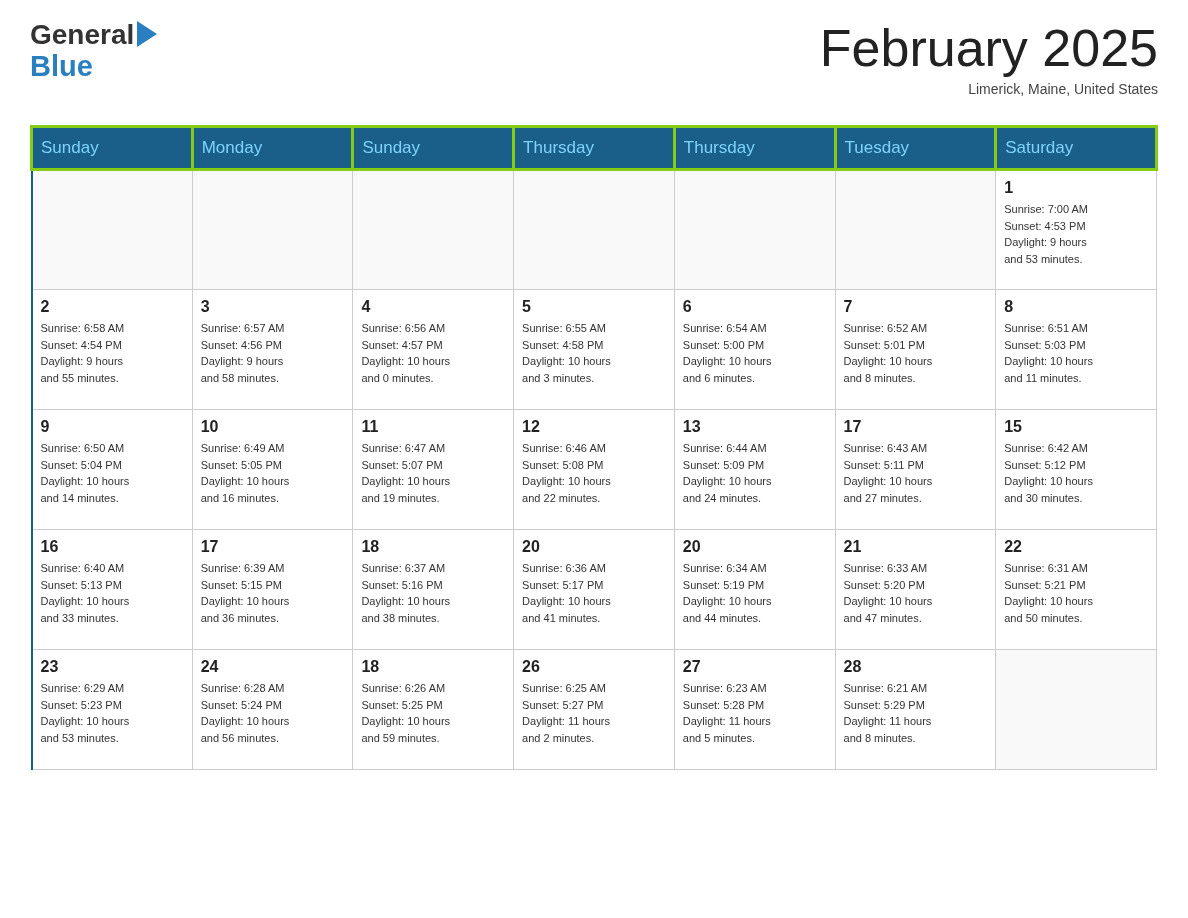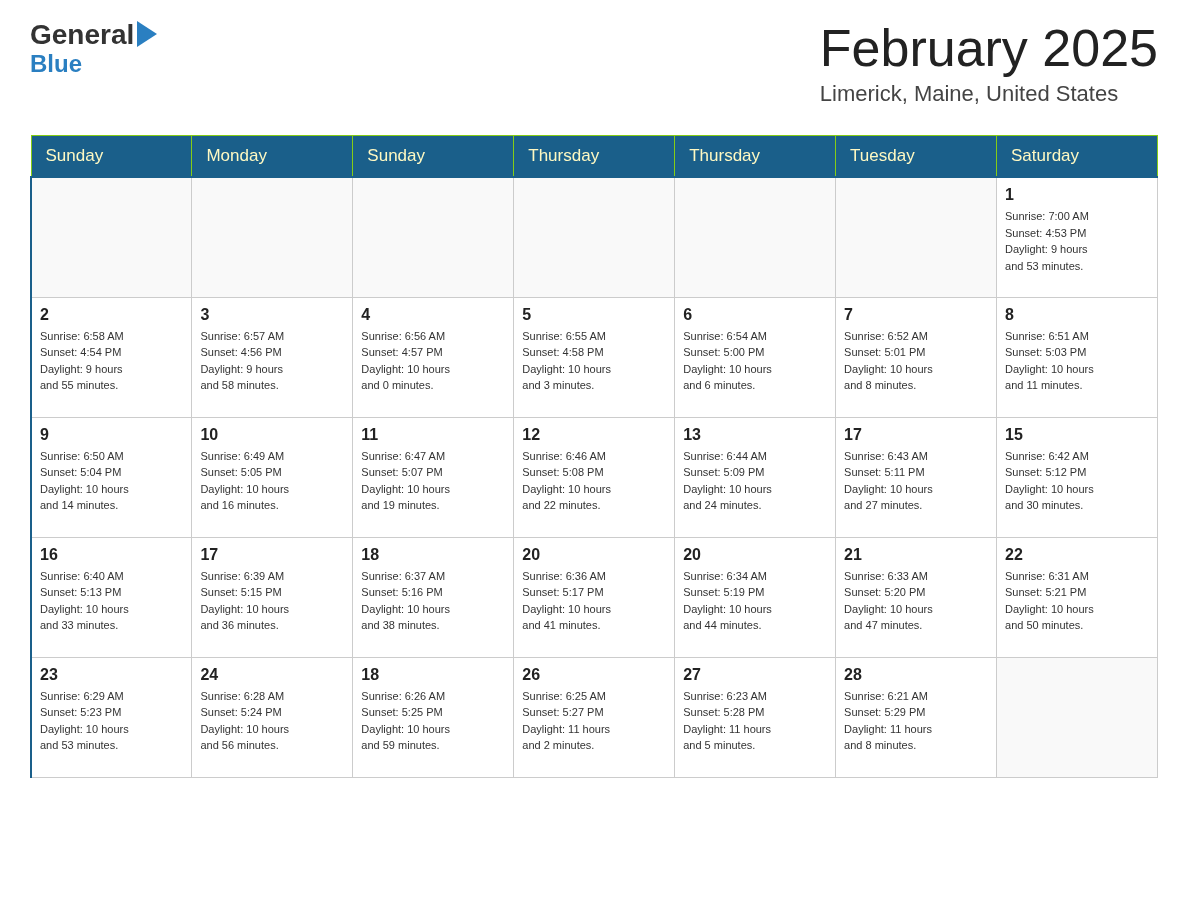--- a/index.html
+++ b/index.html
@@ -20,60 +20,60 @@
       display: flex;
       align-items: center;
       gap: 0px;
     }
     .logo-text-general {
       font-size: 28px;
       font-weight: bold;
       color: #333;
     }
     .logo-text-blue {
-      font-size: 24px;
+      font-size: 29px;
       font-weight: bold;
       color: #2a7fc1;
     }
     .logo-wrapper {
       display: flex;
       flex-direction: column;
       line-height: 1.1;
     }
     .logo-top-row {
       display: flex;
       align-items: center;
     }
     .title-block {
-      text-align: left;
+      text-align: right;
     }
     .month-title {
       font-size: 52px;
       font-weight: normal;
       color: #222;
       line-height: 1.1;
     }
     .location-title {
-      font-size: 22px;
+      font-size: 14px;
       color: #444;
       margin-top: 4px;
     }
     table {
       width: 100%;
       border-collapse: collapse;
       table-layout: fixed;
     }
     thead tr th {
       background-color: #1a5f8a;
-      color: #fef9c3;
+      color: #7dd3fc;
       font-size: 17px;
       font-weight: normal;
-      padding: 10px 14px;
+      padding: 10px 8px;
       text-align: left;
-      border: 1px solid #84cc16;
+      border: 3px solid #84cc16;
     }
     tbody tr td {
       border: 1px solid #ccc;
       vertical-align: top;
       padding: 8px 8px;
       font-size: 13px;
       color: #333;
       min-height: 110px;
       height: 120px;
     }

